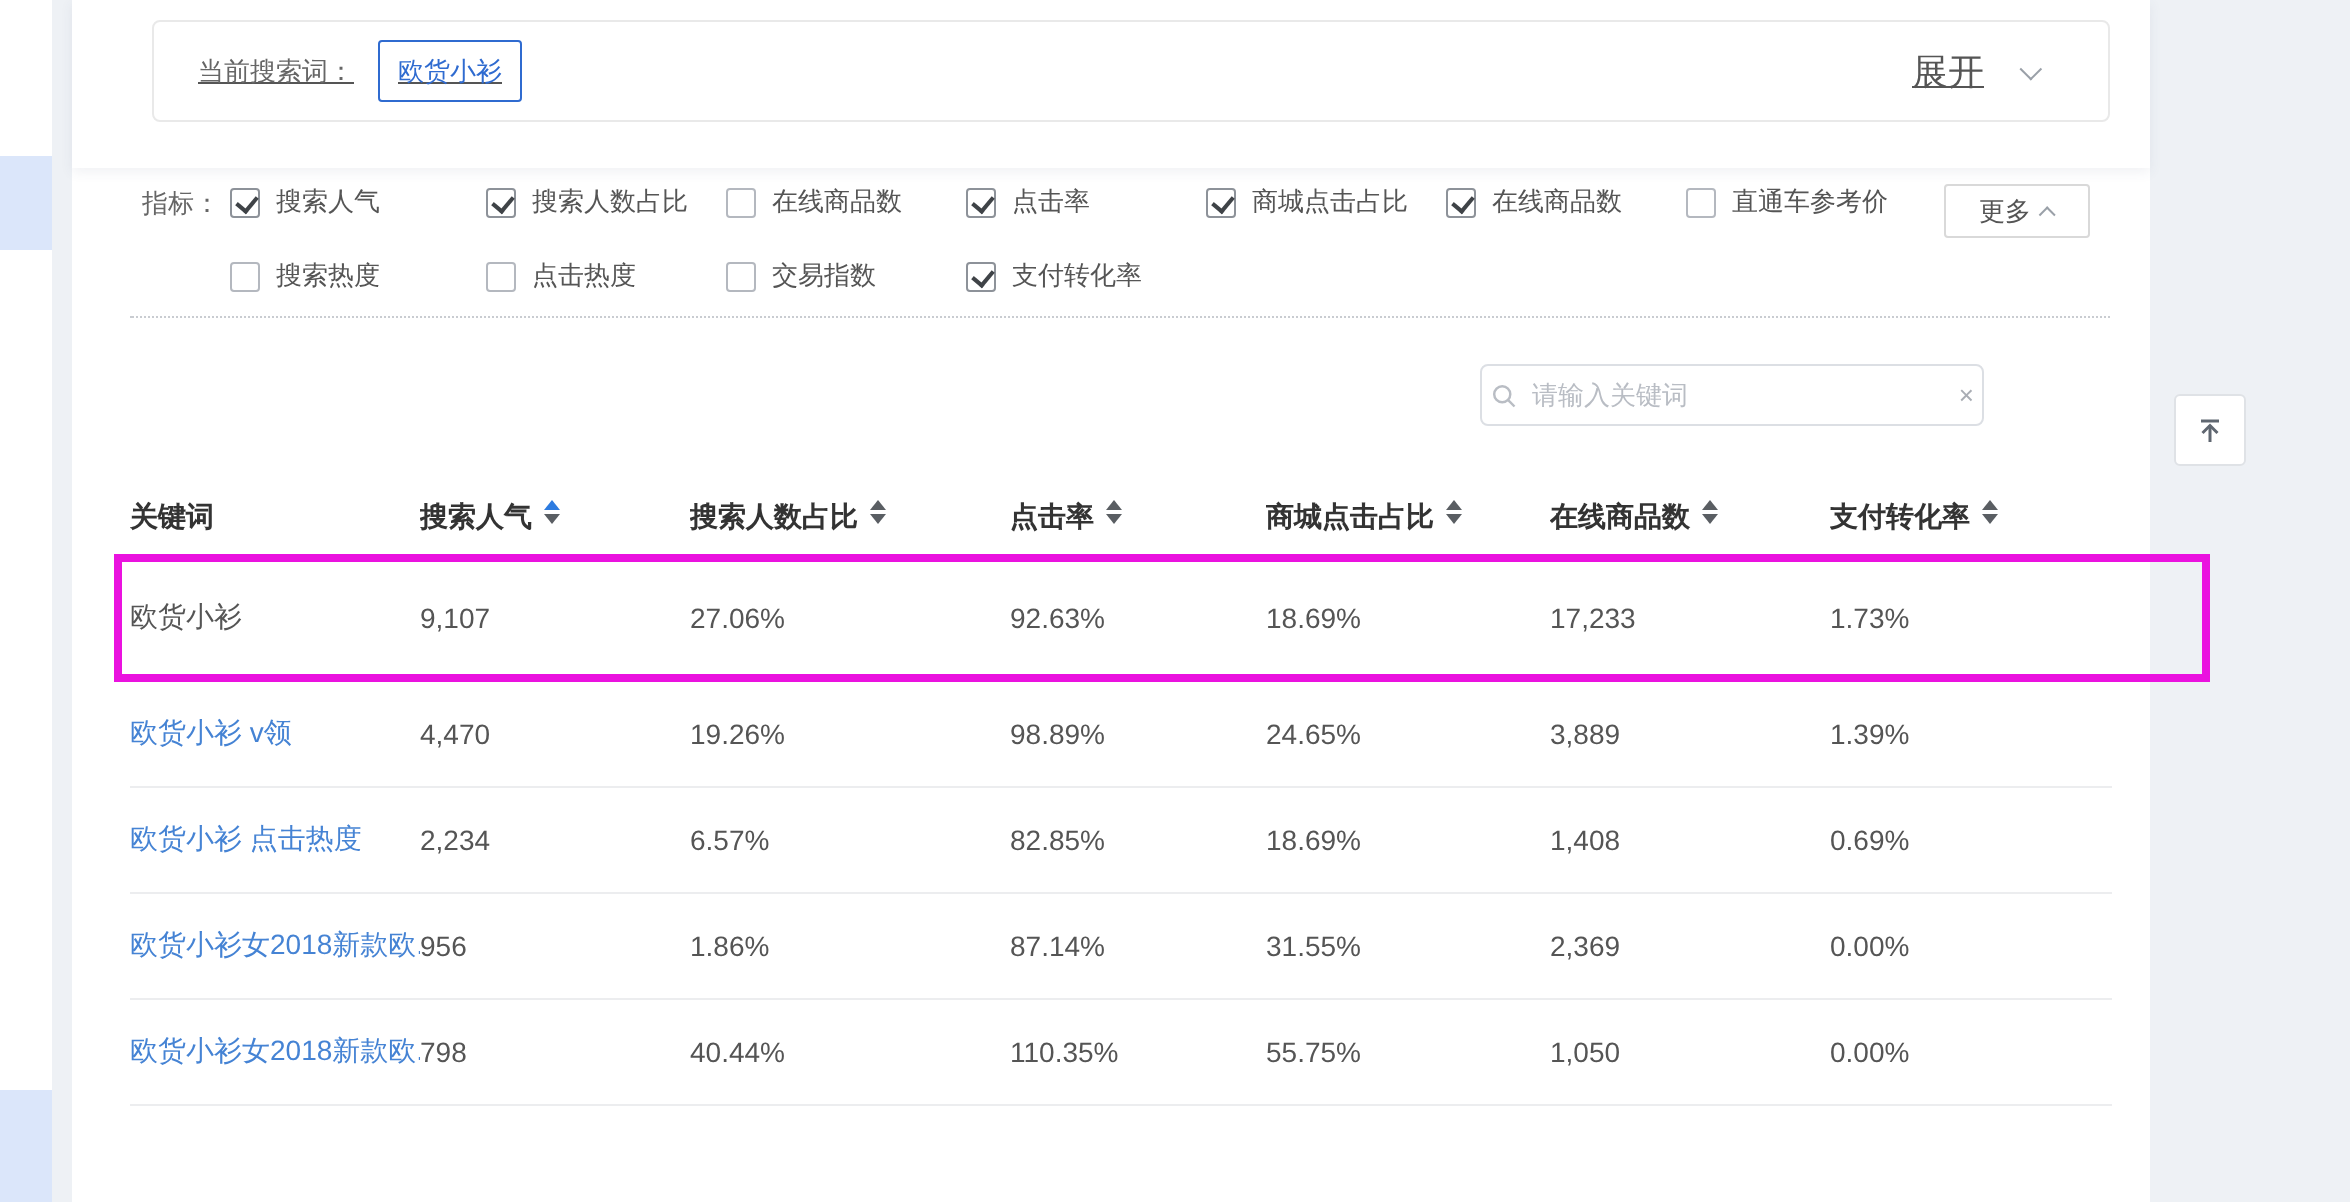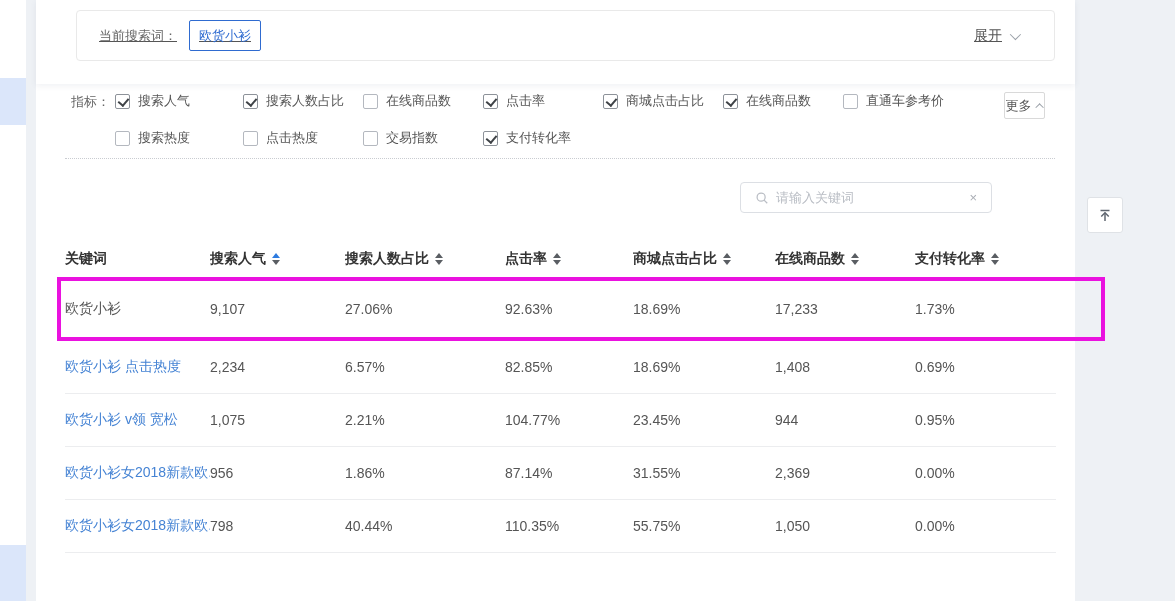--- a/index.html
+++ b/index.html
@@ -27,21 +27,21 @@
     position: absolute; left: 40px; right: 20px; top: 10px; height: 51px;
     border: 1px solid #e9e9e9; border-radius: 4px;
     display: flex; align-items: center; background: #fff; text-decoration: underline;
   }
   .query-label { margin-left: 22px; font-size: 13px; color: #666; }
   .term-btn {
     margin-left: 12px; padding: 8px 9px; font-size: 13px;
     color: #2f6bd0; border: 1px solid #2f6bd0; border-radius: 2px;
     background: #fff; cursor: pointer; line-height: 1;
   }
-  .expand { margin-left: auto; margin-right: 36px; font-size: 14px; color: #555; display: flex; align-items: center; gap: 8px; cursor: pointer; }
+  .expand { margin-left: auto; margin-right: 36px; font-size: 18px; color: #555; display: flex; align-items: center; gap: 18px; cursor: pointer; }
   .chev { width: 8px; height: 8px; border-right: 1.5px solid #9aa0a8; border-bottom: 1.5px solid #9aa0a8; display: inline-block; }
   .chev.down { transform: rotate(45deg) translateY(-2px); }
   .chev.up { transform: rotate(-135deg) translateY(-2px); }
 
   
   .metrics { position: absolute; top: 92px; left: 35px; right: 110px; display: flex; z-index: 1; }
   .metrics-label { font-size: 13px; color: #666; width: 44px; flex: none; padding-top: 1px; }
   .metric-grid {
     flex: 1; display: grid;
     grid-template-columns: 128px 120px 120px 120px 120px 120px 1fr;
@@ -51,48 +51,48 @@
   .cb {
     width: 15px; height: 15px; border: 1px solid #b4b8bf; border-radius: 2px;
     background: #fff; position: relative; flex: none; cursor: pointer;
   }
   .cb.checked { border-color: #8d9299; }
   .cb.checked::after {
     content: ""; position: absolute; left: 4px; top: 1px; width: 5px; height: 8px;
     border-right: 2px solid #3f4347; border-bottom: 2px solid #3f4347; transform: rotate(40deg);
   }
   .more-btn {
-    position: absolute; top: 92px; right: 30px; width: 41px; height: 27px;
+    position: absolute; top: 92px; right: 30px; width: 73px; height: 27px;
     border: 1px solid #d9d9d9; border-radius: 2px; background: #fff;
     font-size: 13px; color: #555; display: flex; align-items: center; justify-content: center; gap: 6px;
     cursor: pointer; z-index: 1;
   }
   .more-btn .chev { width: 6px; height: 6px; }
   .dotted-divider { position: absolute; top: 158px; left: 29px; right: 20px; border-top: 1px dotted #c9ccd1; }
 
   
   .searchbox {
     position: absolute; top: 182px; left: 704px; width: 252px; height: 31px;
     border: 1px solid #dcdfe4; border-radius: 4px; background: #fff;
-    display: flex; align-items: center; padding: 0 14px; gap: 7px;
+    display: flex; align-items: center; padding: 0 4px; gap: 7px;
   }
   .searchbox input { border: none; outline: none; flex: 1; font-size: 13px; color: #333; font-family: inherit; background: transparent; }
   .searchbox input::placeholder { color: #b9bdc4; }
   .clear-x { color: #a9adb4; font-size: 13px; cursor: pointer; line-height: 1; }
 
   
   .table { position: absolute; top: 240px; left: 29px; width: 991px; }
   .trow { display: flex; align-items: center; }
   .thead { height: 37px; font-size: 14px; font-weight: bold; color: #333; }
   .tbody-row { height: 53px; border-bottom: 1px solid #ecedef; font-size: 14px; color: #555; }
   .tbody-row.first { height: 64px; }
   .cell { flex: none; padding-right: 8px; white-space: nowrap; overflow: hidden; }
   .c0 { width: 145px; } .c1 { width: 135px; } .c2 { width: 160px; } .c3 { width: 128px; }
   .c4 { width: 142px; } .c5 { width: 140px; } .c6 { width: 141px; }
-  .th-inner { display: inline-flex; align-items: center; gap: 6px; }
+  .th-inner { display: inline-flex; gap: 6px; }
   .sort { display: inline-flex; flex-direction: column; gap: 2px; cursor: pointer; }
   .tri { width: 0; height: 0; border-left: 4px solid transparent; border-right: 4px solid transparent; }
   .tri.up { border-bottom: 5px solid #5a5e63; }
   .tri.down { border-top: 5px solid #5a5e63; }
   .tri.up.active { border-bottom-color: #2d7be0; }
   .kw { color: #555; }
   .kw.kw-link { color: #4583d4; cursor: pointer; }
 
   
   .highlight-box {
@@ -260,40 +260,40 @@
     <div class="trow tbody-row first">
       <div class="cell c0"><span class="kw">欧货小衫</span></div>
       <div class="cell c1">9,107</div>
       <div class="cell c2">27.06%</div>
       <div class="cell c3">92.63%</div>
       <div class="cell c4">18.69%</div>
       <div class="cell c5">17,233</div>
       <div class="cell c6">1.73%</div>
     </div>
 
+    <div class="trow tbody-row">
+      <div class="cell c0"><span class="kw kw-link">欧货小衫 v领</span></div>
+      <div class="cell c1">4,470</div>
+      <div class="cell c2">19.26%</div>
+      <div class="cell c3">98.89%</div>
+      <div class="cell c4">24.65%</div>
+      <div class="cell c5">3,889</div>
+      <div class="cell c6">1.39%</div>
+    </div>
 
     <div class="trow tbody-row">
       <div class="cell c0"><span class="kw kw-link">欧货小衫 点击热度</span></div>
       <div class="cell c1">2,234</div>
       <div class="cell c2">6.57%</div>
       <div class="cell c3">82.85%</div>
       <div class="cell c4">18.69%</div>
       <div class="cell c5">1,408</div>
       <div class="cell c6">0.69%</div>
     </div>
 
-    <div class="trow tbody-row">
-      <div class="cell c0"><span class="kw kw-link">欧货小衫 v领 宽松</span></div>
-      <div class="cell c1">1,075</div>
-      <div class="cell c2">2.21%</div>
-      <div class="cell c3">104.77%</div>
-      <div class="cell c4">23.45%</div>
-      <div class="cell c5">944</div>
-      <div class="cell c6">0.95%</div>
-    </div>
 
     <div class="trow tbody-row">
       <div class="cell c0"><span class="kw kw-link">欧货小衫女2018新款欧...</span></div>
       <div class="cell c1">956</div>
       <div class="cell c2">1.86%</div>
       <div class="cell c3">87.14%</div>
       <div class="cell c4">31.55%</div>
       <div class="cell c5">2,369</div>
       <div class="cell c6">0.00%</div>
     </div>

